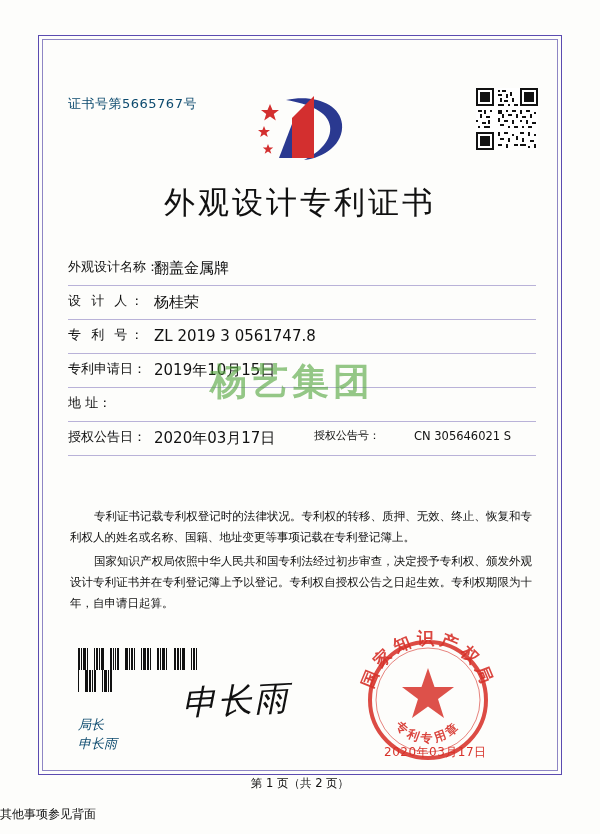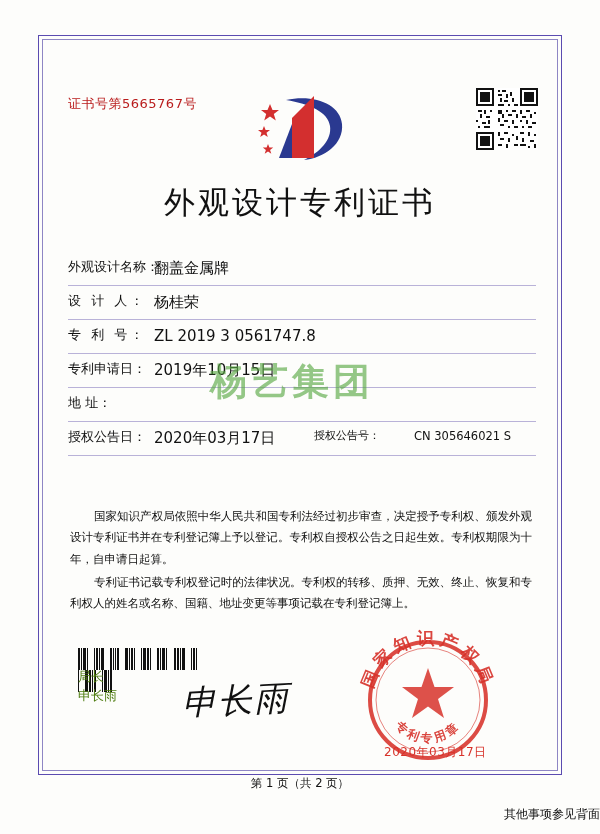--- a/index.html
+++ b/index.html
@@ -39,21 +39,21 @@
     border: 0.5px solid #8e86c4;
     box-sizing: border-box;
   }
 
   
   .cert-no {
     position: absolute;
     left: 68px;
     top: 95px;
     font-size: 13px;
-    color: #b91c1c;
+    color: #0c4a6e;
     letter-spacing: 0.5px;
   }
 
   
   .logo {
     position: absolute;
     left: 252px;
     top: 88px;
     width: 96px;
     height: 76px;
@@ -192,24 +192,25 @@
     background: #111;
     height: 22px;
     margin-right: 1px;
     vertical-align: top;
   }
 
   
   .director {
     position: absolute;
     left: 78px;
-    top: 668px;
+    top: 716px;
     font-size: 13px;
     line-height: 1.45;
-    color: #4d7c0f;
+    color: #0c4a6e;
+    font-style: italic;
   }
   .signature {
     position: absolute;
     left: 182px;
     top: 678px;
     font-size: 34px;
     color: #111;
     font-family: "DejaVu Serif", "Liberation Serif", serif;
     font-style: italic;
     letter-spacing: 2px;
@@ -241,21 +242,21 @@
     width: 600px;
     text-align: center;
     font-size: 11.5px;
     color: #111;
   }
   .footnote {
     position: absolute;
     left: 0;
     top: 806px;
     width: 600px;
-    text-align: right;
+    text-align: left;
     font-size: 12px;
     color: #111;
   }
 </style>
 </head>
 <body>
 
 <div class="page">
 
   <div class="cert-border"></div>
@@ -379,22 +380,22 @@
       <span class="field-label2">授权公告号：</span>
       <span class="field-value2">CN 305646021 S</span>
     </div>
   </div>
 
   <div class="watermark">
     <div class="wm-text">杨艺集团</div>
   </div>
 
   <div class="para-block">
+    <div class="para">专利证书记载专利权登记时的法律状况。专利权的转移、质押、无效、终止、恢复和专利权人的姓名或名称、国籍、地址变更等事项记载在专利登记簿上。</div>
     <div class="para">国家知识产权局依照中华人民共和国专利法经过初步审查，决定授予专利权、颁发外观设计专利证书并在专利登记簿上予以登记。专利权自授权公告之日起生效。专利权期限为十年，自申请日起算。</div>
-    <div class="para">专利证书记载专利权登记时的法律状况。专利权的转移、质押、无效、终止、恢复和专利权人的姓名或名称、国籍、地址变更等事项记载在专利登记簿上。</div>
   </div>
 
   <div class="barcode">
     <span style="width:2px"></span><span style="width:1px"></span><span style="width:3px"></span><span style="width:1px"></span>
     <span style="width:1px"></span><span style="width:2px"></span><span style="width:1px"></span><span style="width:3px"></span>
     <span style="width:2px"></span><span style="width:1px"></span><span style="width:1px"></span><span style="width:2px"></span>
     <span style="width:3px"></span><span style="width:1px"></span><span style="width:2px"></span><span style="width:1px"></span>
     <span style="width:1px"></span><span style="width:3px"></span><span style="width:2px"></span><span style="width:1px"></span>
     <span style="width:2px"></span><span style="width:1px"></span><span style="width:3px"></span><span style="width:1px"></span>
     <span style="width:2px"></span><span style="width:2px"></span><span style="width:1px"></span><span style="width:3px"></span>

